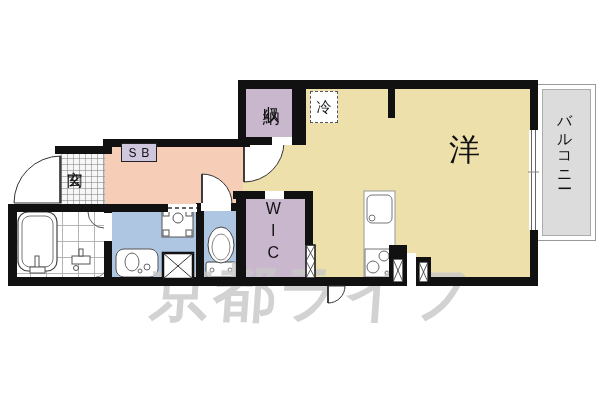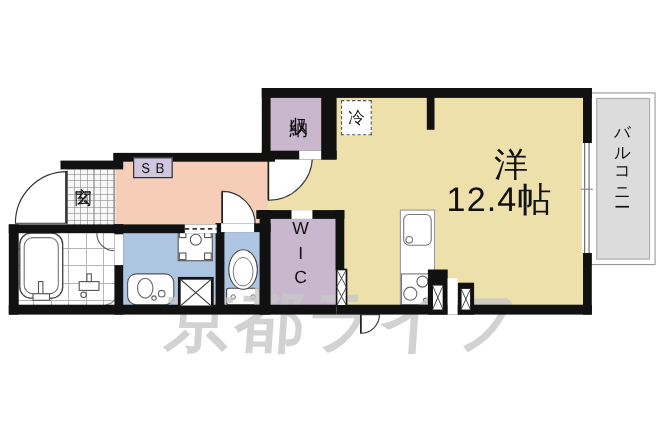--- a/index.html
+++ b/index.html
@@ -215,17 +215,16 @@
   <div class="abs box-lbl rei" style="left:310px;top:91px;width:26px;height:30px;">
     <span>冷</span>
   </div>
 
   <div class="abs lbl vtext" style="left:67px;top:159px;font-size:15px;letter-spacing:3px;">玄関</div>
 
   <div class="abs lbl vtext" style="left:264px;top:200px;font-size:16px;letter-spacing:5px;">WIC</div>
 
 
   <div class="abs lbl room-big" style="left:449px;top:134px;">洋</div>
-  <div class="abs lbl room-big" style="left:406px;top:166px;">12.4帖</div>
 
   <div class="abs lbl vtext" style="left:557px;top:104px;font-size:15px;letter-spacing:2px;">バルコニー</div>
 
 </div>
 
 </body></html>

